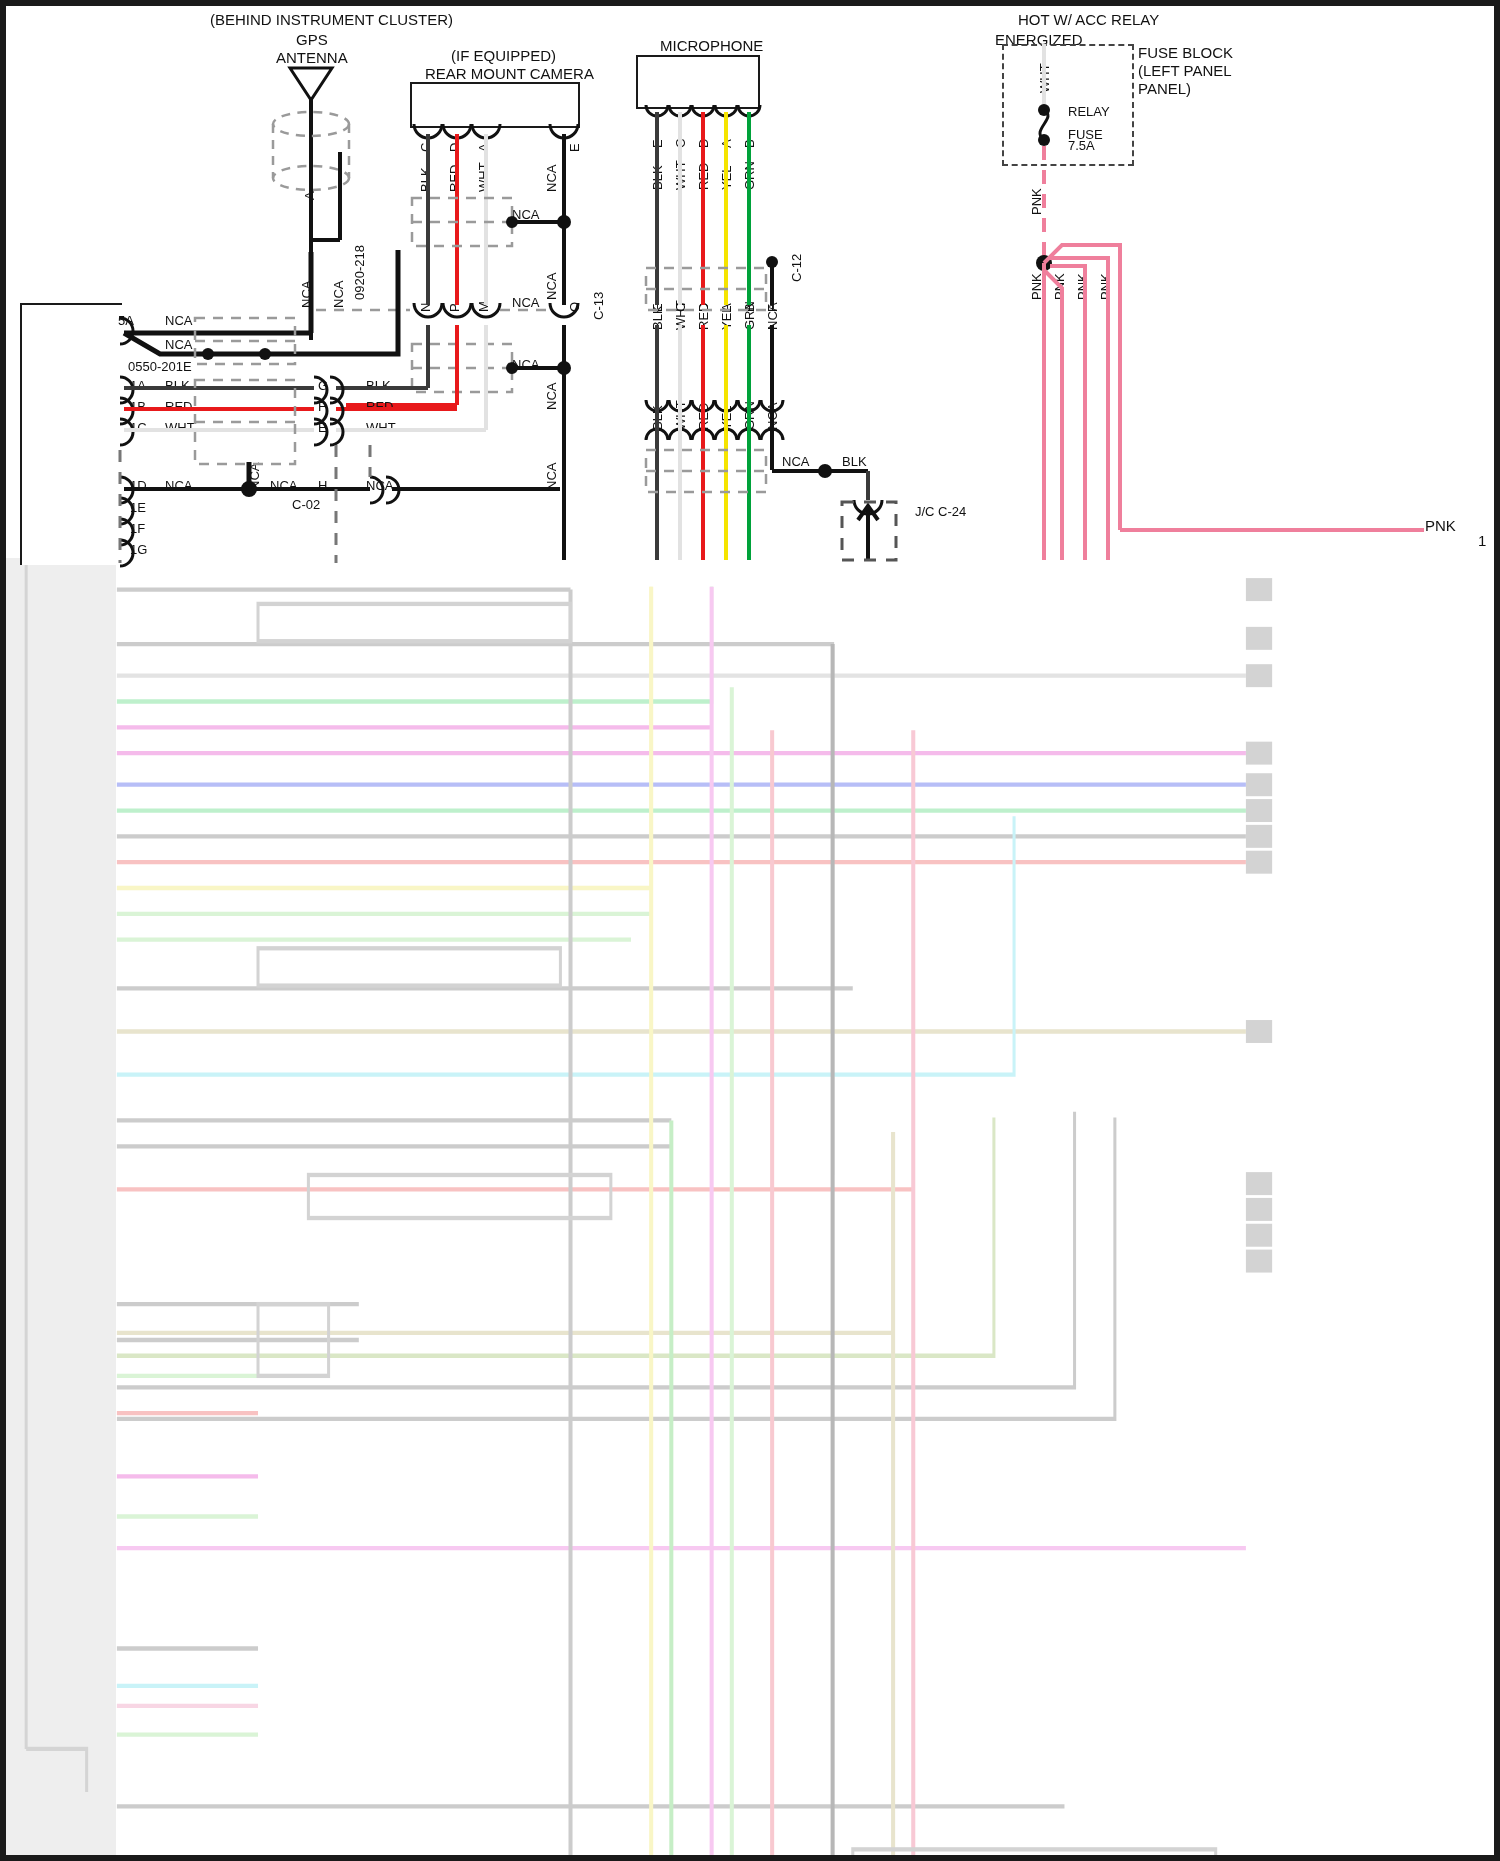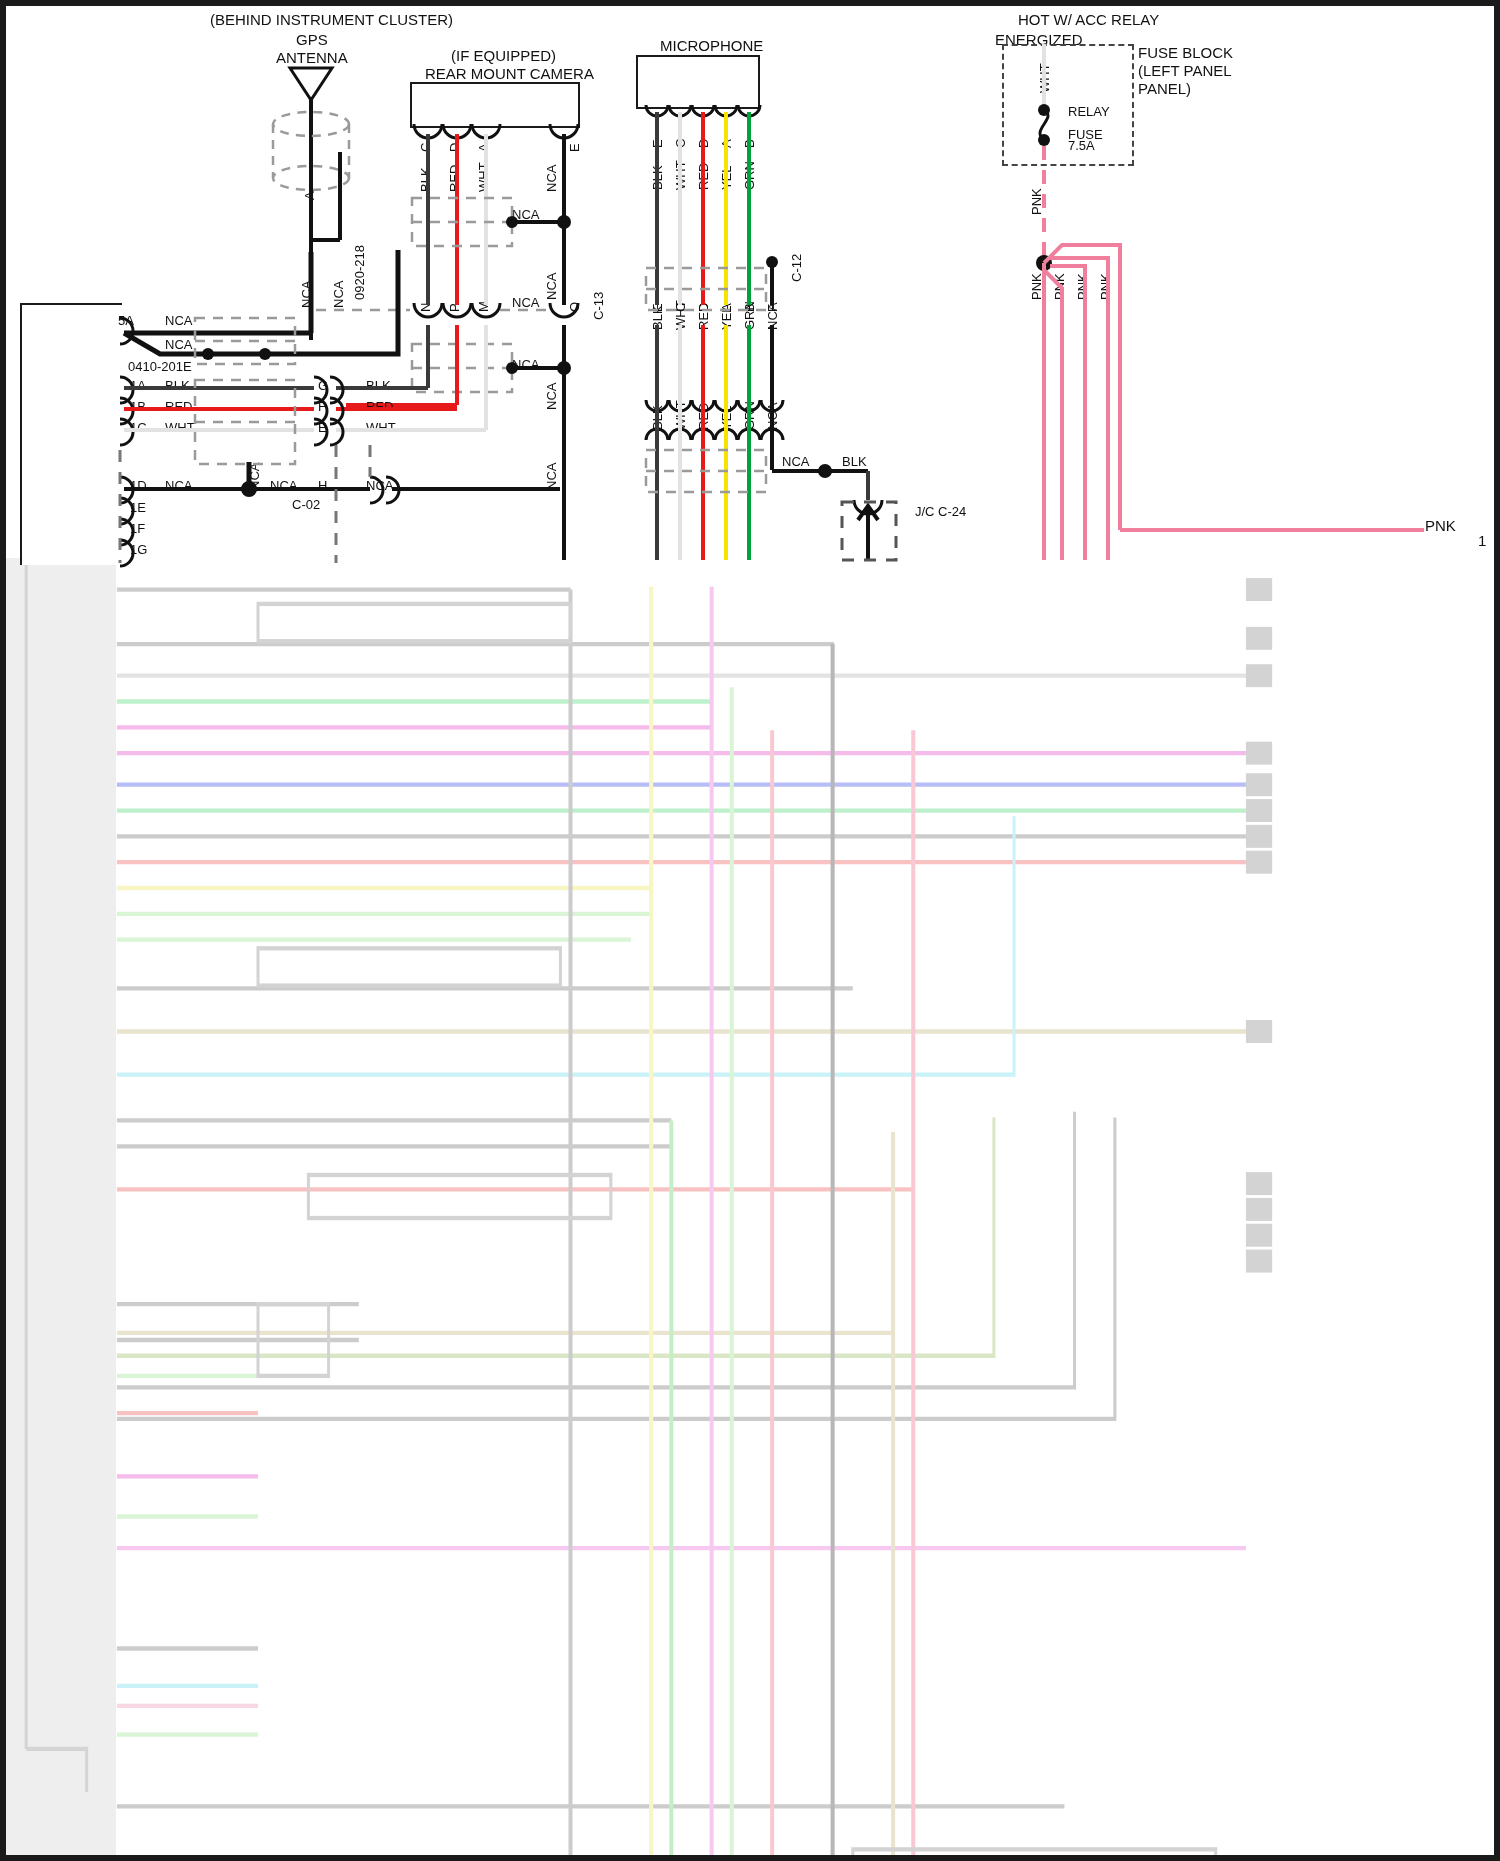--- a/index.html
+++ b/index.html
@@ -400,21 +400,21 @@
     <path d="M1044 270 L1062 288 L1062 560" stroke="#ef7f9c" stroke-width="4" fill="none"></path>
     <path d="M1050 266 L1085 266 L1085 560" stroke="#ef7f9c" stroke-width="4" fill="none"></path>
     <path d="M1050 258 L1108 258 L1108 560" stroke="#ef7f9c" stroke-width="4" fill="none"></path>
   </svg>
 
   <div class="box" style="left:20px; top:303px; width:100px; height:260px; border-right:none; border-bottom:none;"></div>
 
   <div class="t sm" style="left:118px; top:314px;">5A</div>
   <div class="t sm" style="left:165px; top:314px;">NCA</div>
   <div class="t sm" style="left:165px; top:338px;">NCA</div>
-  <div class="t sm" style="left:128px; top:360px;">0410-201E</div>
+  <div class="t sm" style="left:128px; top:360px;">0550-201E</div>
 
   <div class="t sm" style="left:130px; top:379px;">1A</div>
   <div class="t sm" style="left:165px; top:379px;">BLK</div>
   <div class="t sm" style="left:130px; top:400px;">1B</div>
   <div class="t sm" style="left:165px; top:400px;">RED</div>
   <div class="t sm" style="left:130px; top:421px;">1C</div>
   <div class="t sm" style="left:165px; top:421px;">WHT</div>
 
   <div class="t sm" style="left:130px; top:479px;">1D</div>
   <div class="t sm" style="left:165px; top:479px;">NCA</div>

